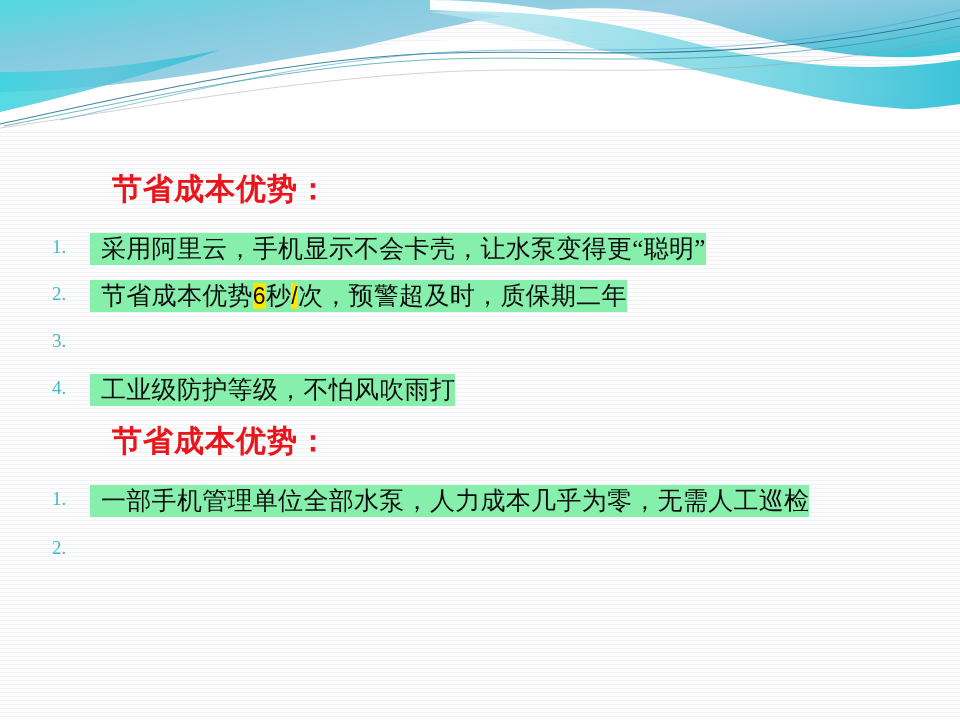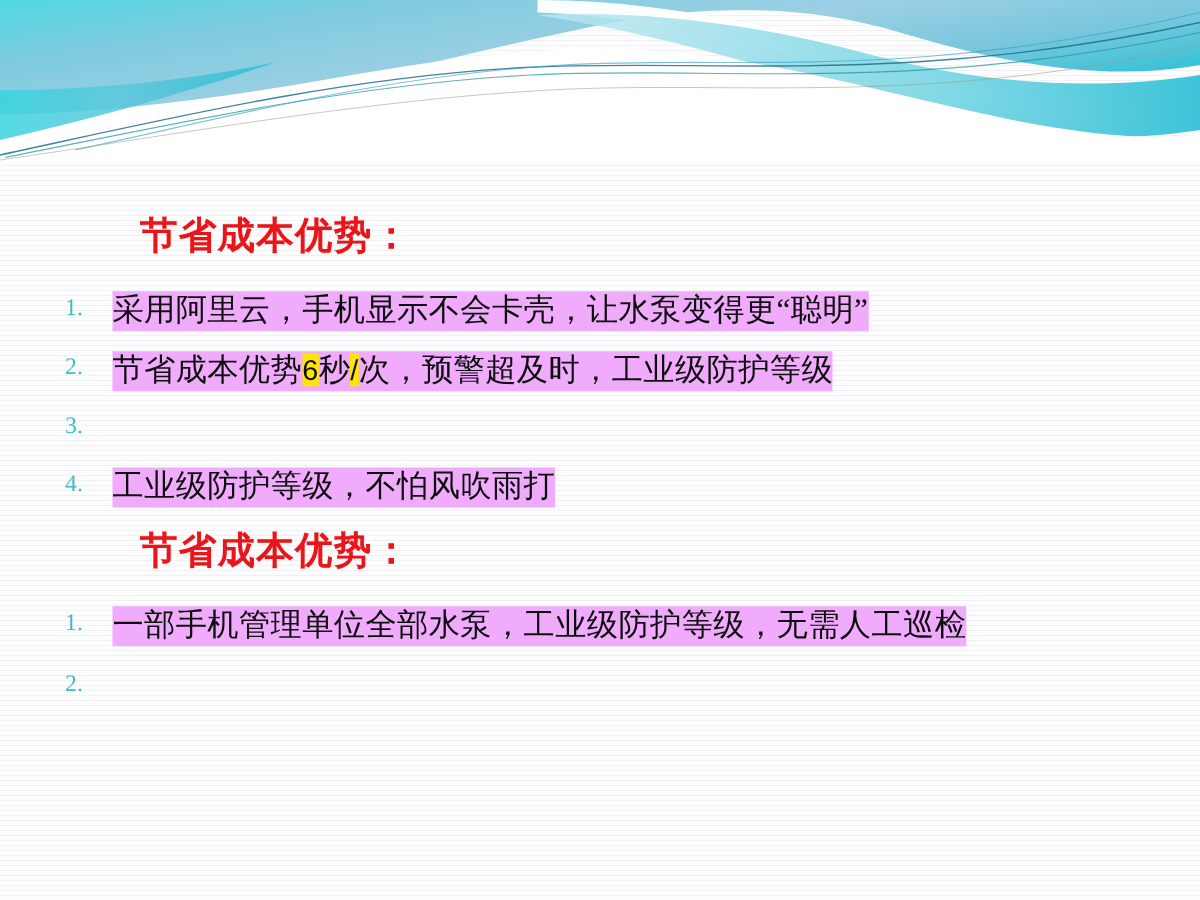--- a/index.html
+++ b/index.html
@@ -92,22 +92,22 @@
     left: 90px;
     top: 0;
     font-size: 25px;
     line-height: 34px;
     color: #0d0d0d;
     white-space: nowrap;
     letter-spacing: 0.3px;
   }
 
   .hl {
-    background: #f0abfc;
-    padding: 2px 0 3px 0;
+    background: #86efac;
+    padding: 2px 0 3px 11px;
     box-decoration-break: clone;
     -webkit-box-decoration-break: clone;
   }
 
   .hl-strong {
     background: #FFE600;
   }
 
   .num-latin {
     font-family: "Liberation Sans", sans-serif;
@@ -184,41 +184,41 @@
 
     <div class="list" style="top:232px;">
 
       <div class="list-item">
         <span class="item-number">1.</span>
         <span class="item-text"><span class="hl">采用阿里云，手机显示不会卡壳，让水泵变得更“聪明”</span></span>
       </div>
 
       <div class="list-item">
         <span class="item-number">2.</span>
-        <span class="item-text"><span class="hl"><span>节省成本优势</span><span class="hl-strong num-latin">6</span><span>秒</span><span class="hl-strong num-latin">/</span><span>次，预警超及时，工业级防护等级</span></span></span>
+        <span class="item-text"><span class="hl"><span>节省成本优势</span><span class="hl-strong num-latin">6</span><span>秒</span><span class="hl-strong num-latin">/</span><span>次，预警超及时，质保期二年</span></span></span>
       </div>
 
       <div class="list-item">
         <span class="item-number">3.</span>
       </div>
 
       <div class="list-item">
         <span class="item-number">4.</span>
         <span class="item-text"><span class="hl">工业级防护等级，不怕风吹雨打</span></span>
       </div>
 
     </div>
 
     <div class="section-title" style="left:112px; top:424px;">节省成本优势：</div>
 
     <div class="list" style="top:484px;">
 
       <div class="list-item" style="height:49px;">
         <span class="item-number">1.</span>
-        <span class="item-text"><span class="hl">一部手机管理单位全部水泵，工业级防护等级，无需人工巡检</span></span>
+        <span class="item-text"><span class="hl">一部手机管理单位全部水泵，人力成本几乎为零，无需人工巡检</span></span>
       </div>
 
       <div class="list-item" style="height:49px;">
         <span class="item-number">2.</span>
       </div>
 
     </div>
 
   </div>
 </div>

